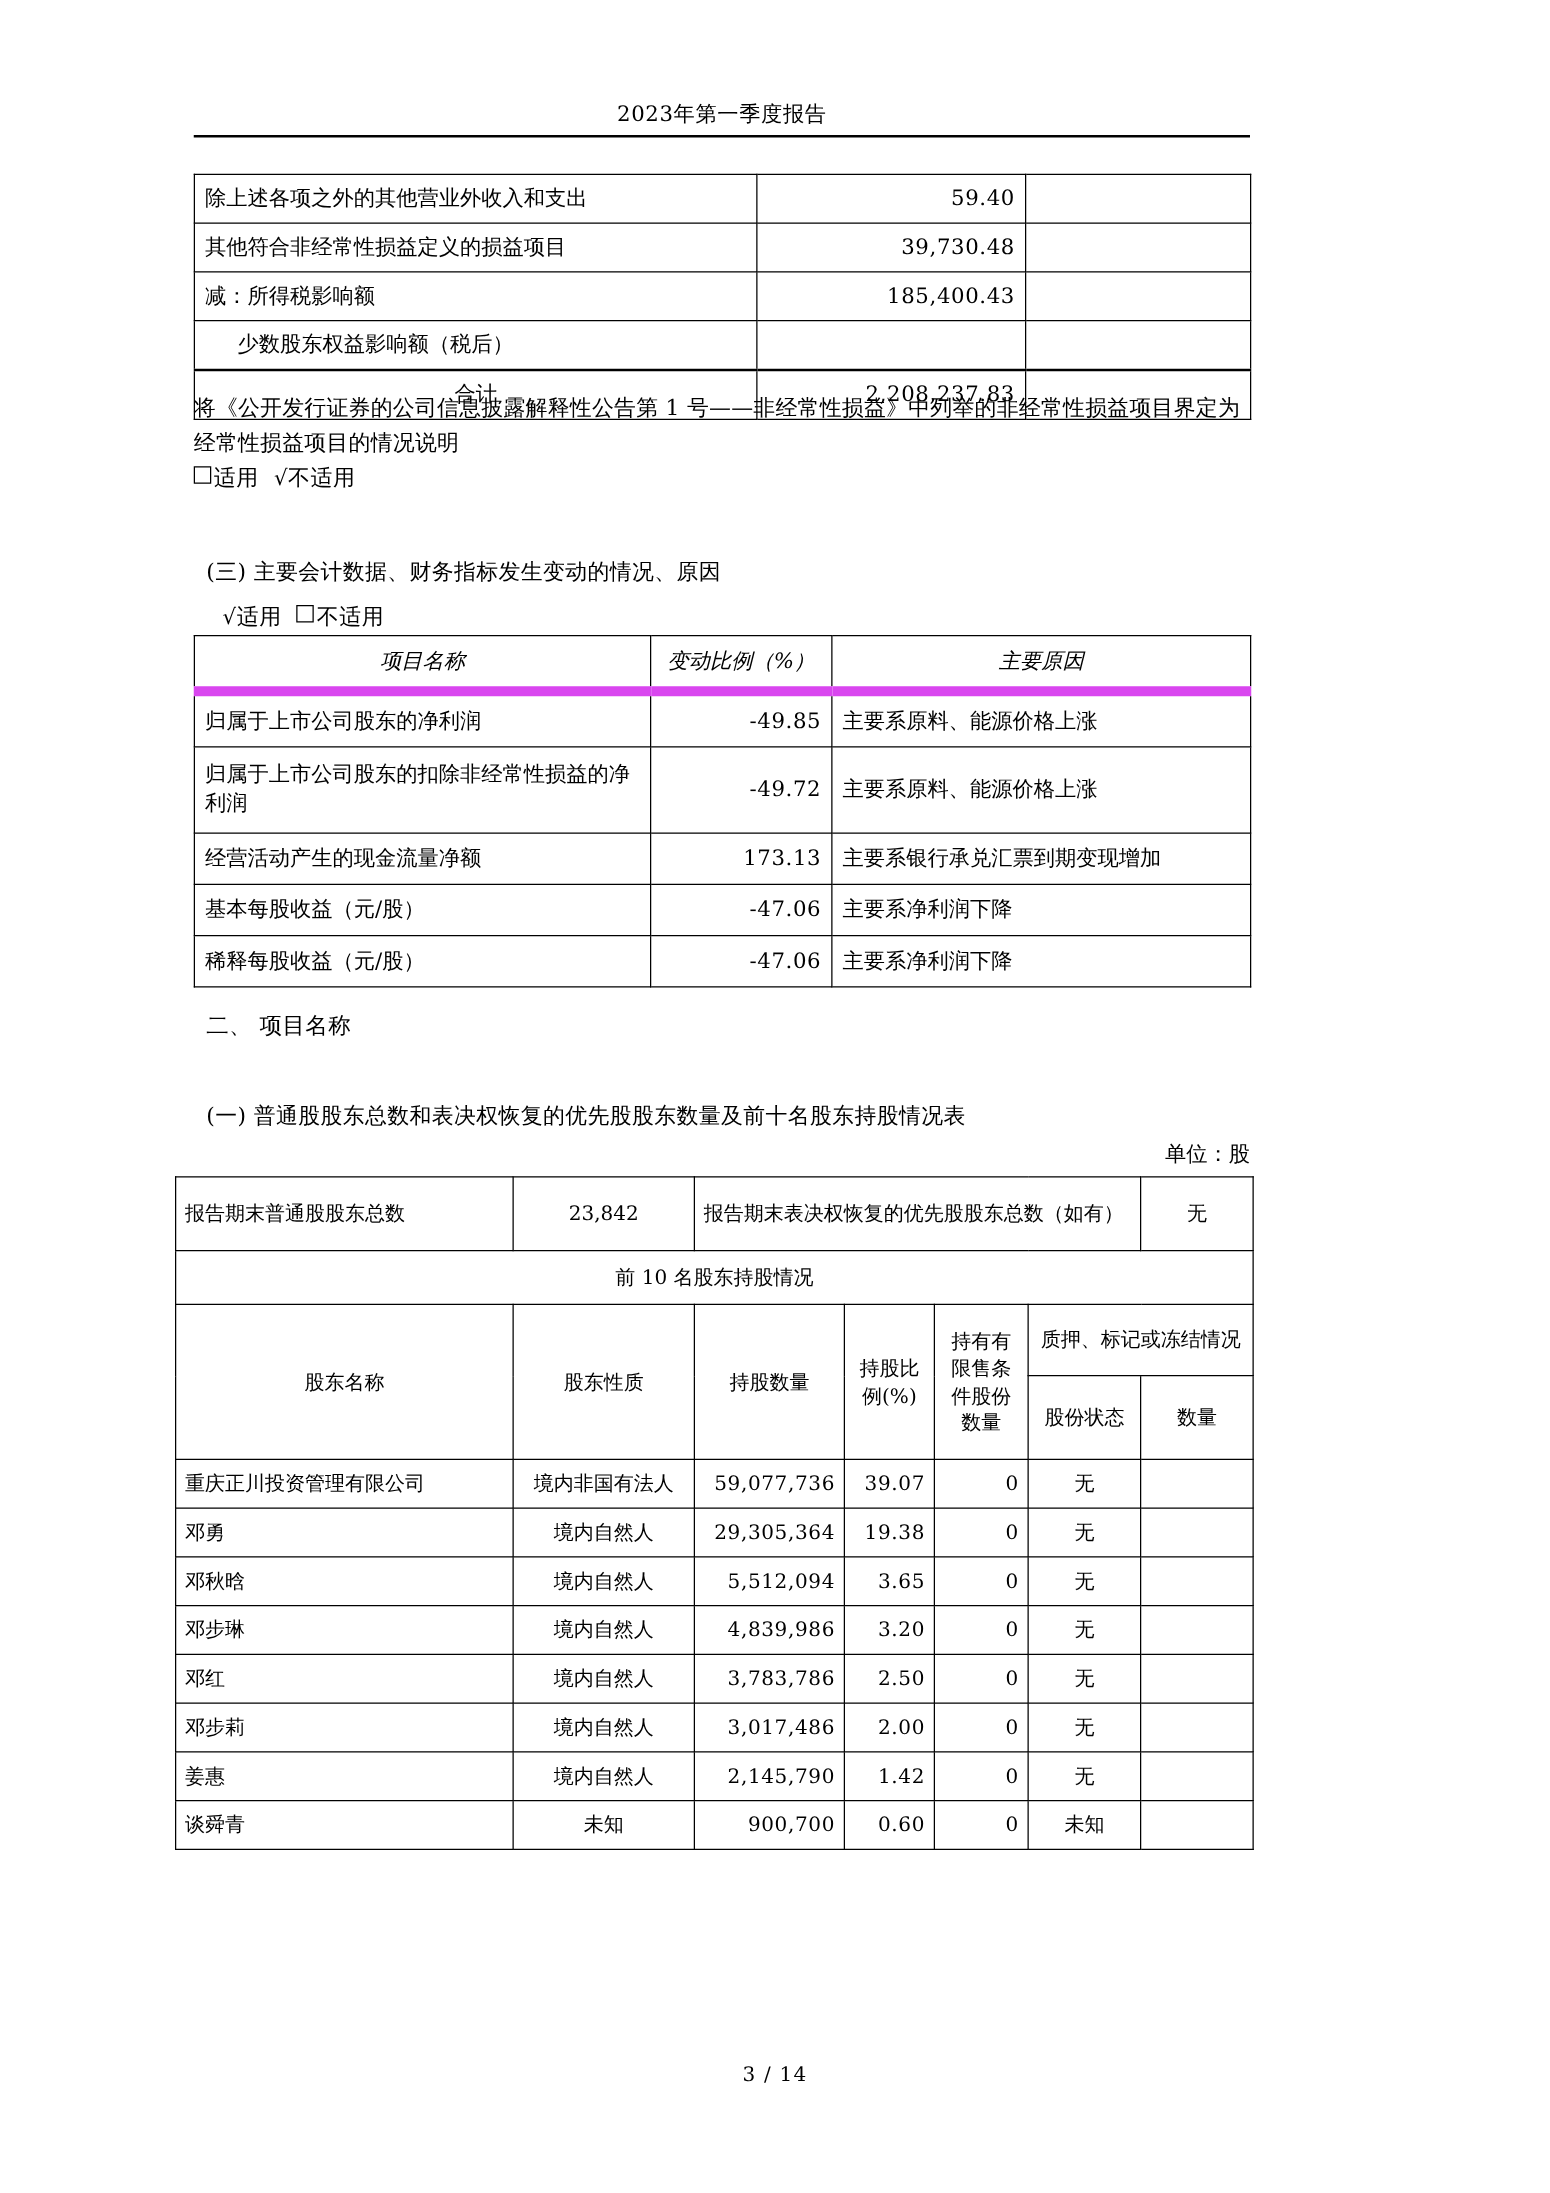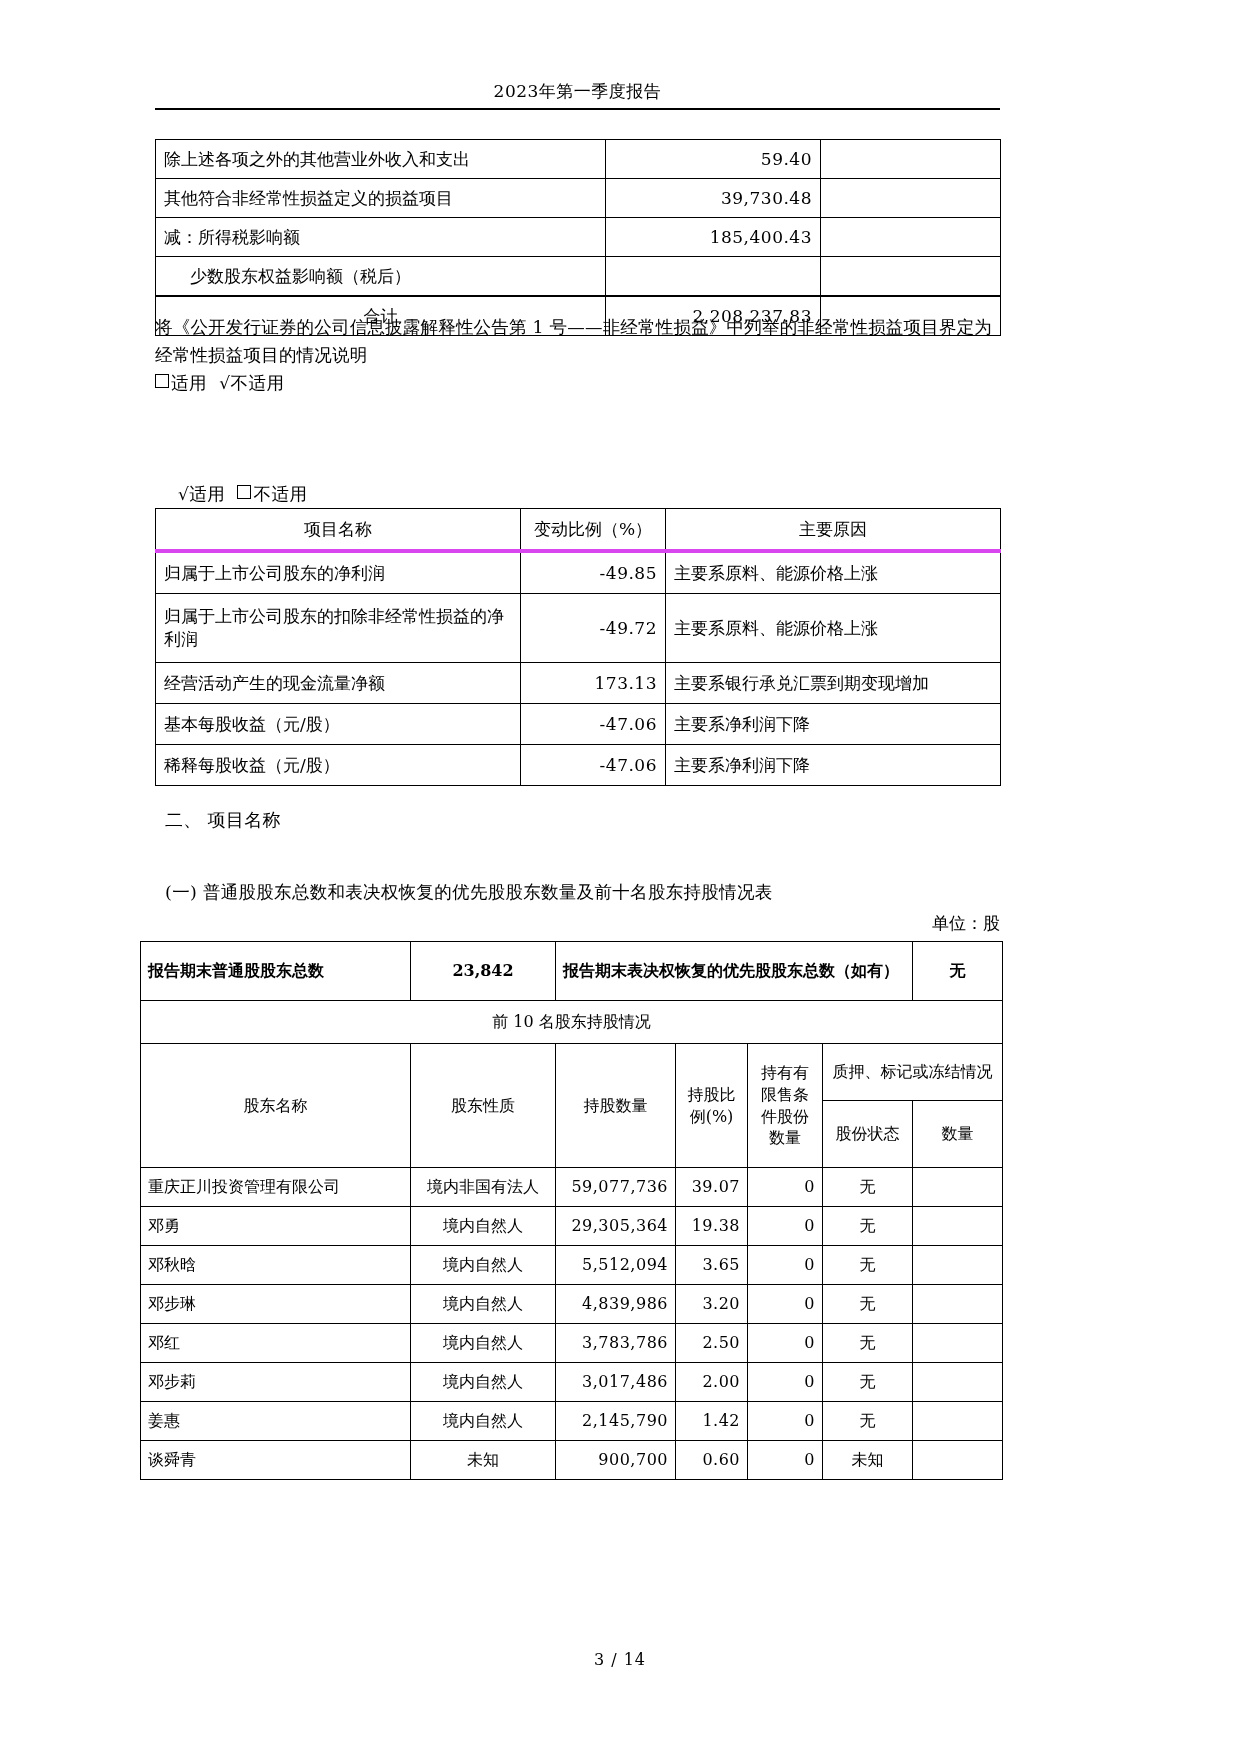--- a/index.html
+++ b/index.html
@@ -106,21 +106,21 @@
   .tbl-var {
     position: absolute;
     left: 155px;
     top: 508px;
     width: 845px;
   }
   .tbl-var .v1 { width: 365px; }
   .tbl-var .v2 { width: 145px; }
   .tbl-var .v3 { width: 335px; }
   .tbl-var td { height: 30px; }
-  .tbl-var .hdr td { text-align: center; border-bottom: 4px solid #d946ef; }
+  .tbl-var .hdr td { text-align: center; border-bottom: 8px solid #d946ef; font-style: italic; }
   .tbl-var .tall td { height: 58px; }
 
   
   .unit-note {
     position: absolute;
     right: 240px;
     top: 912px;
     font-size: 17px;
   }
 
@@ -132,21 +132,21 @@
     width: 862px;
   }
   .tbl-sh td { height: 26px; font-size: 16px; padding: 4px 7px; }
   .tbl-sh .s1 { width: 270px; }
   .tbl-sh .s2 { width: 145px; }
   .tbl-sh .s3 { width: 120px; }
   .tbl-sh .s4 { width: 72px; }
   .tbl-sh .s5 { width: 75px; }
   .tbl-sh .s6 { width: 90px; }
   .tbl-sh .s7 { width: 90px; }
-  .tbl-sh .rowtop td { height: 50px; font-weight: bold; }
+  .tbl-sh .rowtop td { height: 50px; }
   .tbl-sh .bandrow td { height: 34px; text-align: center; }
   .tbl-sh .hdr-tall td { height: 110px; text-align: center; vertical-align: middle; }
   .tbl-sh .datarow td { height: 30px; }
 
   
   .footer {
     position: absolute;
     left: 0;
     top: 1650px;
     width: 1240px;
@@ -199,20 +199,21 @@
         </tbody>
     </table>
   </div>
 
   <div class="para w850" style="left:155px; top:313px;">将《公开发行证券的公司信息披露解释性公告第 1 号——非经常性损益》中列举的非经常性损益项目界定为经常性损益项目的情况说明</div>
 
   <div class="para checkline" style="left:155px; top:369px;">
     <span class="cbox"></span><span>适用</span>&nbsp;&nbsp;<span class="tick">√</span><span>不适用</span>
   </div>
 
+  <div class="heading" style="left:165px; top:445px;">(三) 主要会计数据、财务指标发生变动的情况、原因</div>
 
   <div class="para checkline" style="left:178px; top:480px;">
     <span class="tick">√</span><span>适用</span>&nbsp;&nbsp;<span class="cbox"></span><span>不适用</span>
   </div>
 
   <div class="tbl-var">
     <table>
       <colgroup>
         <col class="v1">
           <col class="v2">

